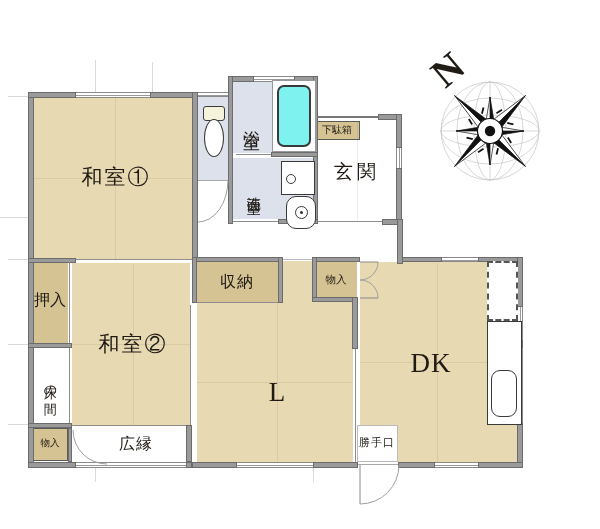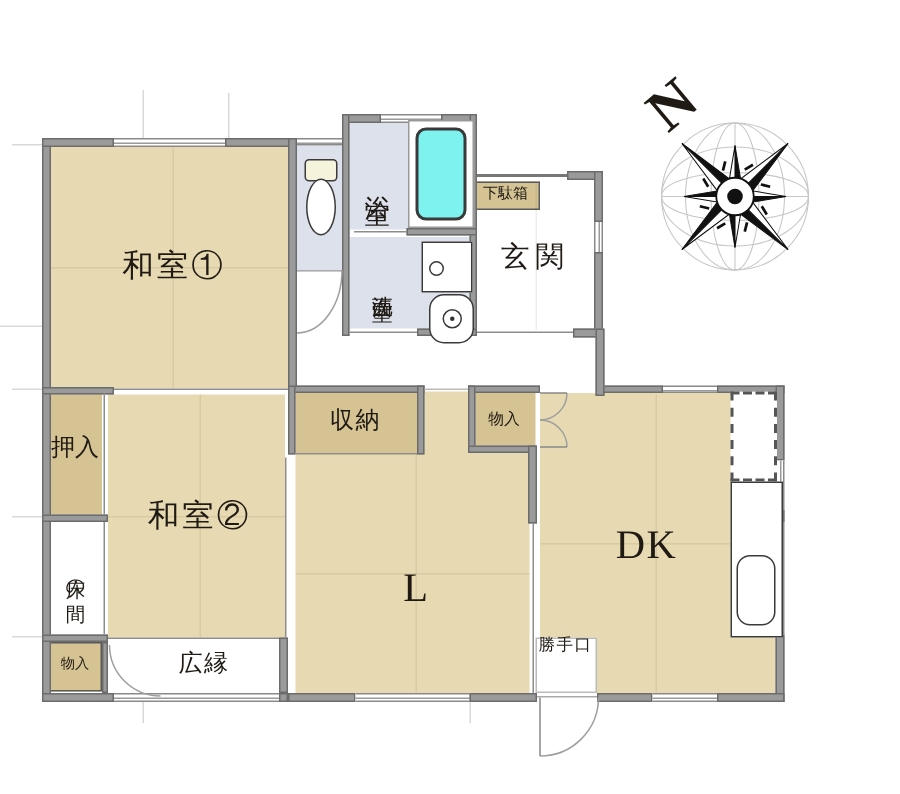--- a/index.html
+++ b/index.html
@@ -217,17 +217,17 @@
   <div class="label" style="left:431px;top:363px;font-size:27px;letter-spacing:1px">DK</div>
   <div class="label" style="left:357px;top:172px;font-size:19px;letter-spacing:4px">玄関</div>
   <div class="label vtext" style="left:251px;top:120px;font-size:17px">浴室</div>
   <div class="label vtext" style="left:253px;top:189px;font-size:14px;letter-spacing:2px">洗面室</div>
   <div class="label" style="left:237px;top:282px;font-size:16px;letter-spacing:1px">収納</div>
   <div class="label" style="left:50px;top:300px;font-size:16px">押入</div>
   <div class="label vtext" style="left:50px;top:385px;font-size:13px;letter-spacing:1px">床の間</div>
   <div class="label" style="left:50px;top:444px;font-size:9.5px">物入</div>
   <div class="label" style="left:336px;top:280px;font-size:10.5px">物入</div>
   <div class="label" style="left:136px;top:444px;font-size:16px;letter-spacing:1px">広縁</div>
-  <div class="label" style="left:377px;top:431px;font-size:11px;letter-spacing:1px">勝手口</div>
+  <div class="label" style="left:377px;top:443px;font-size:11px;letter-spacing:1px">勝手口</div>
   <div class="label" style="left:337px;top:130px;font-size:10px">下駄箱</div>
   <div class="label" style="left:448px;top:70px;font-size:40px;font-weight:bold;transform:translate(-50%,-50%) rotate(-40deg)">N</div>
 
 </div>
 
 </body></html>

